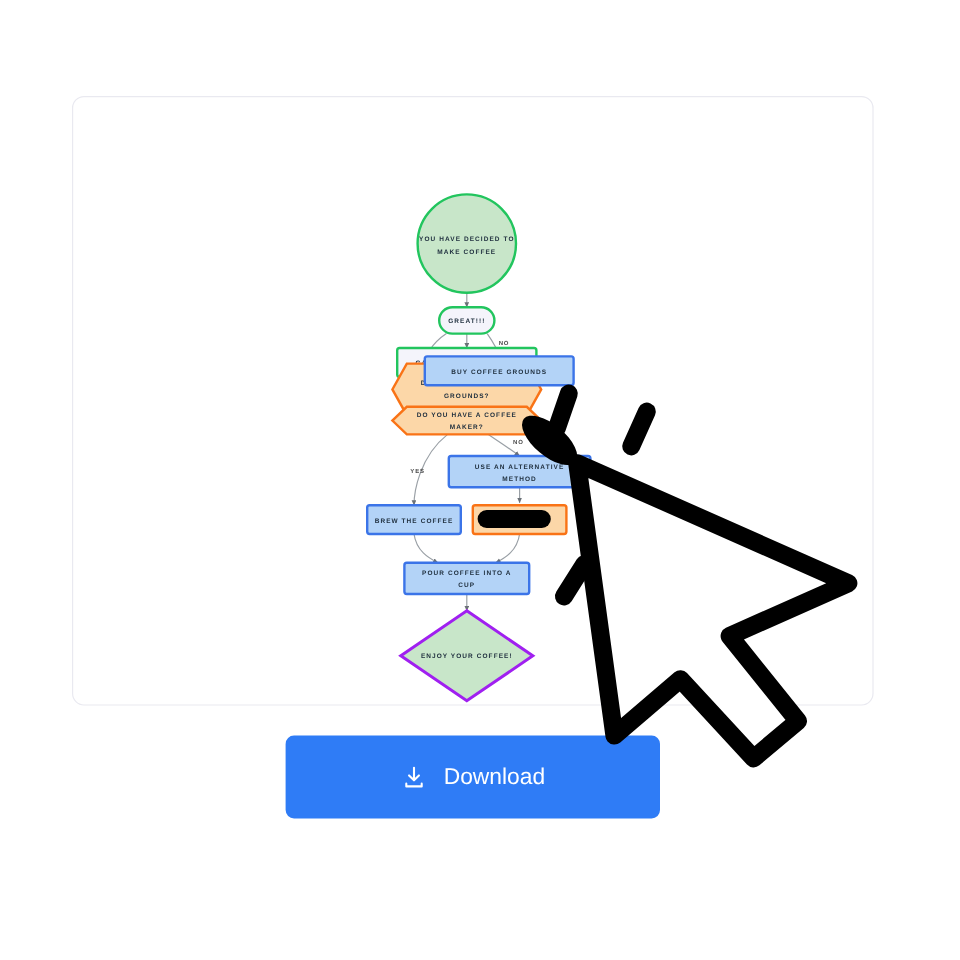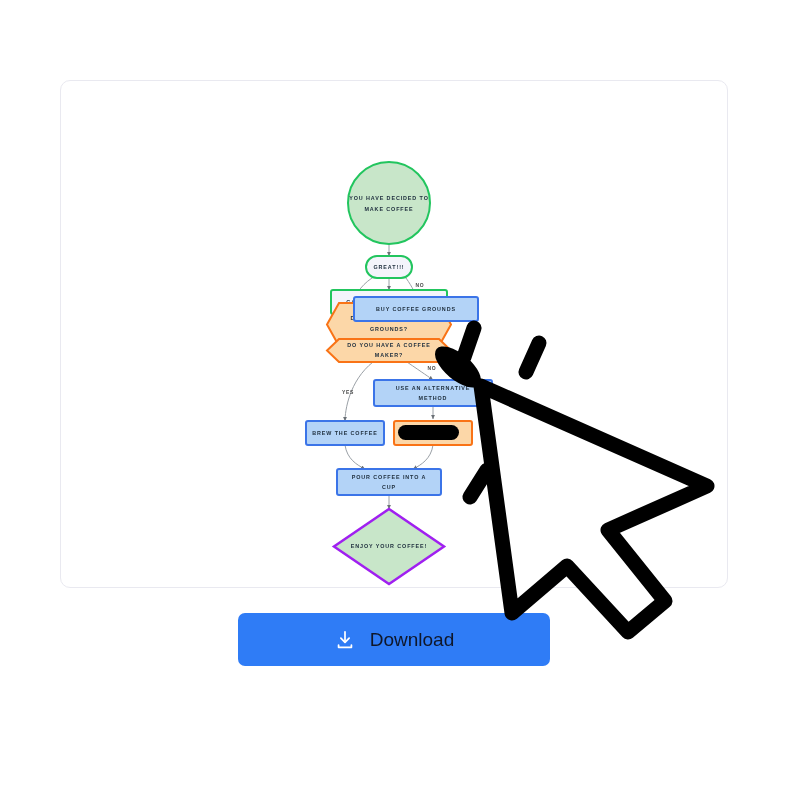--- a/index.html
+++ b/index.html
@@ -41,25 +41,25 @@
     font-weight: 700;
     text-anchor: middle;
     dominant-baseline: middle;
   }
   .edge-line { fill: none; stroke: #9aa0a6; stroke-width: 1; }
 
   
   #download-button {
     position: absolute;
     left: 238px; top: 613px;
-    width: 312px; height: 53px;
+    width: 312px; height: 69px;
     background: #2f7cf6;
     border: none;
     border-radius: 7px;
-    color: #0f172a;
+    color: #ffffff;
     font-family: "Liberation Sans", sans-serif;
     font-size: 19px;
     display: flex;
     align-items: center;
     justify-content: center;
     gap: 14px;
     cursor: pointer;
     padding: 0;
   }
   #download-button .dl-label { line-height: 1; }

